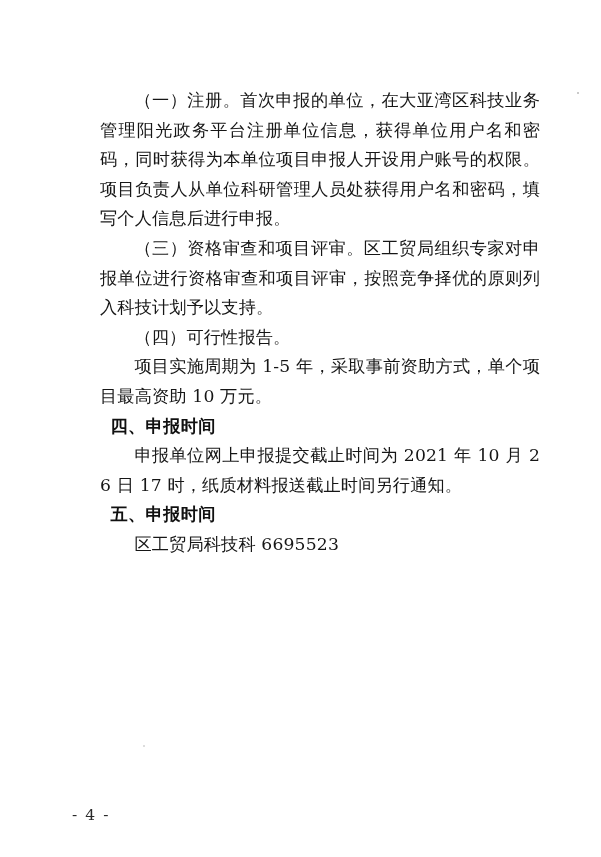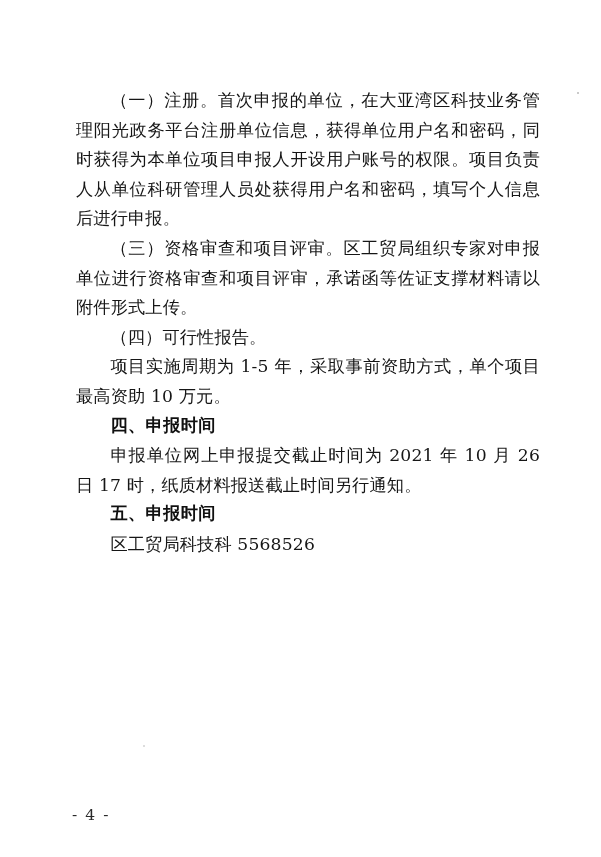--- a/index.html
+++ b/index.html
@@ -27,24 +27,25 @@
     font-size: 17.2px;
     line-height: 29.6px;
     color: #161616;
     text-align: justify;
     text-justify: inter-ideograph;
     letter-spacing: 0.15px;
     word-break: break-all;
   }
   p.indent {
     text-indent: 2em;
+    margin-left: 24px;
   }
   h2.heading {
     margin: 0;
-    font-family: Liberation Mono, monospace;
+    font-family: Liberation Serif, serif;
     font-size: 17.2px;
     line-height: 29.6px;
     font-weight: bold;
     color: #101010;
     text-indent: 2em;
     letter-spacing: 0.4px;
   }
   .footer {
     position: absolute;
     left: 72px;
@@ -80,32 +81,32 @@
 
   <div class="speck"></div>
   <div class="speck2"></div>
 
   <div class="body-text">
 
 
     <p class="para indent">（一）注册。首次申报的单位，在大亚湾区科技业务管理阳光政务平台注册单位信息，获得单位用户名和密码，同时获得为本单位项目申报人开设用户账号的权限。项目负责人从单位科研管理人员处获得用户名和密码，填写个人信息后进行申报。</p>
 
 
-    <p class="para indent">（三）资格审查和项目评审。区工贸局组织专家对申报单位进行资格审查和项目评审，承诺函等佐证支撑材料请以附件形式上传。</p>
+    <p class="para indent">（三）资格审查和项目评审。区工贸局组织专家对申报单位进行资格审查和项目评审，按照竞争择优的原则列入科技计划予以支持。</p>
 
     <p class="para indent">（四）可行性报告。</p>
 
     <p class="para indent">项目实施周期为 1-5 年，采取事前资助方式，单个项目最高资助 10 万元。</p>
 
     <h2 class="heading">四、申报时间</h2>
 
     <p class="para indent">申报单位网上申报提交截止时间为 2021 年 10 月 26 日 17 时，纸质材料报送截止时间另行通知。</p>
 
     <h2 class="heading">五、申报时间</h2>
 
-    <p class="para indent">区工贸局科技科  5568526</p>
+    <p class="para indent">区工贸局科技科  6695523</p>
 
 
   </div>
 
   <div class="footer">- 4 -</div>
 
 </div>
 
 </body></html>

